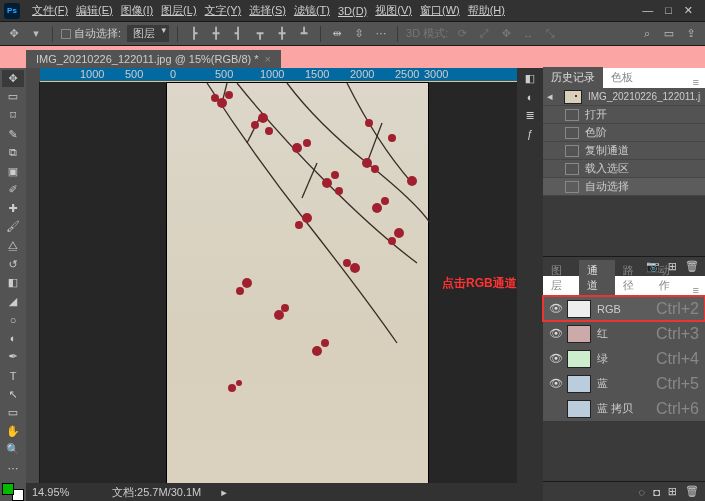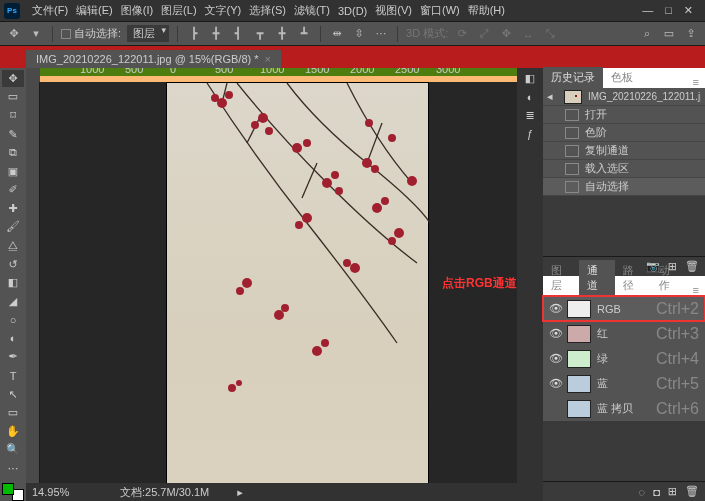--- a/index.html
+++ b/index.html
@@ -1,38 +1,38 @@
 <!DOCTYPE html>
 <html><head>
 <meta charset="utf-8">
 <style>
 * { margin:0; padding:0; box-sizing:border-box; font-family:"Microsoft YaHei",sans-serif; font-size:11px; color:#ccc; }
 body { width:705px; height:501px; background:#323232; overflow:hidden; }
 .topbar { height:22px; background:#323232; display:flex; align-items:center; padding:0 4px; border-bottom:1px solid #1a1a1a; }
 .ps-badge { width:16px; height:16px; background:#001e36; border-radius:3px; display:flex; align-items:center; justify-content:center; color:#31a8ff; font-size:8px; font-weight:bold; margin-right:8px; }
-.menu-item { margin:0 4px; cursor:pointer; }
+.menu-item { margin:0 4px; cursor:pointer;text-decoration:underline; }
 .window-ctrls { margin-left:auto; display:flex; gap:12px; padding-right:8px; color:#888; }
 .optbar { height:24px; background:#535353; display:flex; align-items:center; padding:0 6px; border-bottom:1px solid #1a1a1a; gap:6px; }
 .opt-icon { width:16px; height:16px; display:flex; align-items:center; justify-content:center; color:#bbb; }
 .divider { width:1px; height:16px; background:#3a3a3a; margin:0 2px; }
 .checkbox { width:10px; height:10px; border:1px solid #888; display:inline-block; margin-right:3px; vertical-align:middle; }
 .dropdown { background:#3a3a3a; padding:1px 14px 1px 6px; position:relative; }
 .dropdown::after { content:"▾"; position:absolute; right:3px; top:0; font-size:9px; }
-.tabrow { height:22px; background:#b91c1c; display:flex; align-items:flex-end; padding-left:26px; }
+.tabrow { height:22px; background:#fca5a5; display:flex; align-items:flex-end; padding-left:26px; }
 .doctab { background:#535353; padding:3px 10px; display:flex; align-items:center; gap:6px; font-size:11px; }
 .doctab .x { color:#888; cursor:pointer; }
 .main { display:flex; height:433px; }
 .toolbox { width:26px; background:#535353; display:flex; flex-direction:column; align-items:center; padding-top:2px; gap:2px; }
 .tool { width:22px; height:20px; display:flex; align-items:center; justify-content:center; color:#ccc; cursor:pointer; position:relative; }
 .tool.sel { background:#3a3a3a; }
 .swatches { margin-top:4px; position:relative; width:22px; height:22px; }
 .sw-fg { position:absolute; width:12px; height:12px; background:#0b0; border:1px solid #000; top:0; left:0; }
 .sw-bg { position:absolute; width:12px; height:12px; background:#fff; border:1px solid #000; bottom:0; right:0; }
 .canvas-area { flex:1; background:#262626; position:relative; overflow:hidden; }
-.ruler-h { position:absolute; top:0; left:14px; right:0; height:14px; background:#4d7c0f; border-bottom:6px solid #fdba74; display:flex; align-items:flex-end; font-size:8px; color:#bbb;text-align:center; }
+.ruler-h { position:absolute; top:0; left:14px; right:0; height:14px; background:#0369a1; border-bottom:1px solid #fdba74; display:flex; align-items:flex-end; font-size:8px; color:#bbb;text-align:center; }
 .ruler-h span { position:absolute; bottom:1px; }
 .ruler-v { position:absolute; top:14px; left:0; width:14px; bottom:0; background:#4a4a4a; border-right:1px solid #1a1a1a; }
 .ruler-corner { position:absolute; top:0; left:0; width:14px; height:14px; background:#4a4a4a; }
 .artwork { position:absolute; top:14px; left:140px; width:263px; height:417px; background:linear-gradient(180deg,#dcd7ca 0%,#d8d0bd 60%, #dad2be 100%); border:1px solid #000; }
 .branch { stroke:#3a2b26; fill:none; }
 .blossom { fill:#a02030; }
 .annotation { position:absolute; color:#f33; font-size:12px; font-weight:bold; }
 .rightcol { width:26px; background:#323232; display:flex; flex-direction:column; align-items:center; padding-top:4px; gap:6px; }
 .rightpanels { width:162px; background:#535353; display:flex; flex-direction:column; }
 .panel-tabs { display:flex; background:#ffffff; height:20px; align-items:flex-end; }
@@ -47,21 +47,21 @@
 .filler { flex:1; background:#3a3a3a; min-height:56px; }
 .chn-row { display:flex; align-items:center; height:25px; padding:0 6px; gap:6px; }
 .chn-row .eye { width:12px; flex-shrink:0; color:#ddd; font-size:11px; }
 .chn-row .cthumb { width:24px; height:18px; background:#eee; border:1px solid #222; flex-shrink:0;}
 .chn-row .short { color:#888; font-size:16px; margin-left:auto; }
 .chn-row.sel { outline:2px solid #e33; outline-offset:-1px; background:#5c5c5c; }
 .cthumb.red{background:#caa;}
 .cthumb.green{background:#cec;}
 .cthumb.blue{background:#bcd;}
 .panel-footer { height:20px; background:#3a3a3a; display:flex; align-items:center; justify-content:flex-end; gap:8px; padding:0 6px; border-top:1px solid #1a1a1a; color:#999; margin-top:auto; }
-.status { position:absolute; bottom:0; left:0; right:0; height:18px; background:#323232; display:flex; align-items:center; gap:28px; padding:0 6px; font-size:10px; color:#bbb; }
+.status { position:absolute; bottom:0; left:0; right:0; height:18px; background:#323232; display:flex; align-items:center; gap:20px; padding:0 6px; font-size:10px; color:#bbb; }
 .status .pct { width:60px; }
 </style>
 </head>
 <body>
 
 <div class="topbar">
   <div class="ps-badge">Ps</div>
   <span class="menu-item">文件(F)</span>
   <span class="menu-item">编辑(E)</span>
   <span class="menu-item">图像(I)</span>
@@ -153,21 +153,21 @@
     <div class="ruler-corner"></div>
     <div class="ruler-h">
       <span style="left:40px">1000</span>
       <span style="left:85px">500</span>
       <span style="left:130px">0</span>
       <span style="left:175px">500</span>
       <span style="left:220px">1000</span>
       <span style="left:265px">1500</span>
       <span style="left:310px">2000</span>
       <span style="left:355px">2500</span>
-      <span style="left:396px">3000</span>
+      <span style="left:384px">3000</span>
     </div>
     <div class="ruler-v"></div>
     <div class="artwork">
       <svg width="263" height="417">
         <g class="branch" stroke-width="1.3">
           <path d="M70,0 Q110,50 160,100 T250,180"></path>
           <path d="M120,0 Q150,40 200,80 T263,140"></path>
           <path d="M40,0 Q85,70 140,140 T230,260"></path>
           <path d="M180,0 Q210,60 245,100"></path>
           <path d="M60,0 L55,20"></path>

